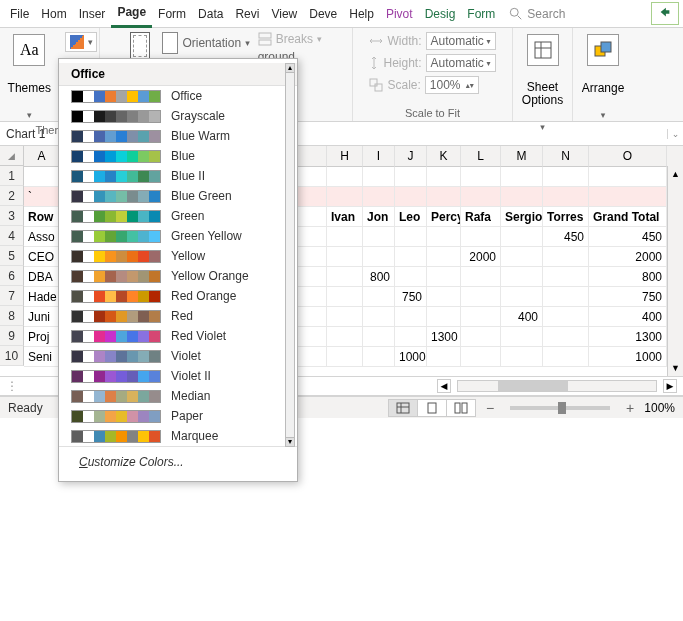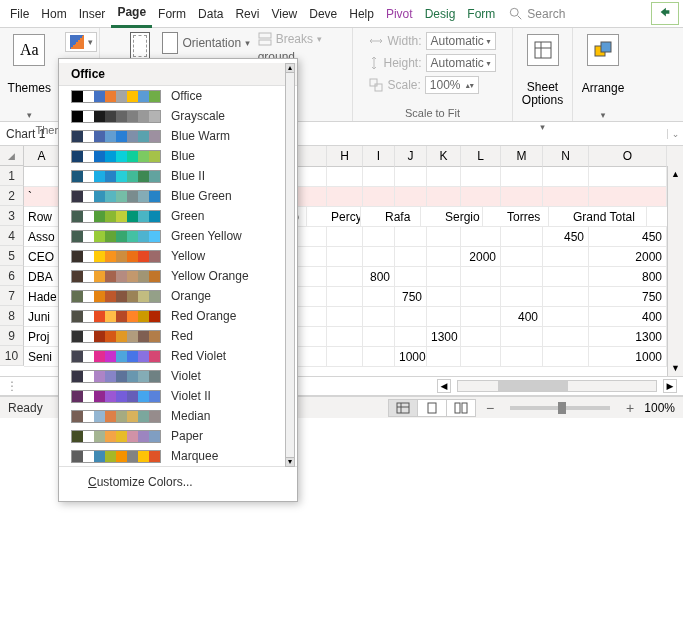--- a/index.html
+++ b/index.html
@@ -51,21 +51,21 @@
 .zoom-slider .tick { position: absolute; left: 49px; top: -2px; width: 2px; height: 8px; background: #999; }
 .zoom-minus, .zoom-plus { cursor: pointer; color: #666; font-size: 14px; }
 
 .colors-popup { position: absolute; left: 58px; top: 58px; width: 240px; background: #fff; border: 1px solid #b0b0b0; box-shadow: 2px 2px 8px rgba(0,0,0,0.25); z-index: 100; padding: 4px 0; }
 .colors-popup .hdr { font-weight: 600; padding: 4px 12px; background: #f3f2f1; border-bottom: 1px solid #e0e0e0; }
 .scheme-list { max-height: 510px; overflow-y: auto; }
 .scheme-row { display: flex; align-items: center; gap: 10px; padding: 3px 12px; cursor: pointer; }
 .swatches { display: flex; gap: 0; border: 1px solid #999; }
 .swatches span { width: 11px; height: 11px; }
 .scheme-name { color: #333; }
-.customize { padding: 8px 29px; cursor: pointer; border-top: 1px solid #e0e0e0; color: #333; }
+.customize { padding: 8px 20px; cursor: pointer; border-top: 1px solid #e0e0e0; color: #333; font-style: italic; }
 .customize u { text-decoration: underline; }
 .sb { position: absolute; right: 2px; top: 4px; width: 10px; bottom: 34px; display: flex; flex-direction: column; }
 .sb .sb-btn { height: 10px; background: #e0e0e0; border: 1px solid #bbb; font-size: 8px; text-align: center; line-height: 8px; cursor: pointer; }
 .sb .sb-track { flex: 1; background: #f0f0f0; border-left: 1px solid #bbb; border-right: 1px solid #bbb; }
 
 .vscroll { position: absolute; right: 0; top: 0; width: 16px; bottom: 0; border-left: 1px solid #ccc; background: #f3f2f1; display: flex; flex-direction: column; }
 .vscroll .arrow { height: 16px; display: flex; align-items: center; justify-content: center; font-size: 9px; cursor: pointer; }
 .vscroll .track { flex: 1; }
 
 .w-orientation-icon { width: 16px; height: 22px; border: 1px solid #888; background: #fff; }
@@ -283,21 +283,21 @@
         <div class="cell pivot-top" style="width: 36px;"></div>
         <div class="cell pivot-top" style="width: 32px;"></div>
         <div class="cell pivot-top" style="width: 32px;"></div>
         <div class="cell pivot-top" style="width: 34px;"></div>
         <div class="cell pivot-top" style="width: 40px;"></div>
         <div class="cell pivot-top" style="width: 42px;"></div>
         <div class="cell pivot-top" style="width: 46px;"></div>
         <div class="cell pivot-top" style="width: 78px;"></div>
         <div style="width: 16px;"></div>
       </div>
-      <div class="crow" style="font-weight: 400; gap: 20px;">
+      <div class="crow" style="font-weight: 700;">
         <div class="cell" style="width: 36px;">Row</div>
         <div class="cell" style="flex: 1 1 0%;"></div>
         <div class="cell" style="width: 36px;">Ivan</div>
         <div class="cell" style="width: 32px;">Jon</div>
         <div class="cell" style="width: 32px;">Leo</div>
         <div class="cell" style="width: 34px;">Percy</div>
         <div class="cell" style="width: 40px;">Rafa</div>
         <div class="cell" style="width: 42px;">Sergio</div>
         <div class="cell" style="width: 46px;">Torres</div>
         <div class="cell" style="width: 78px;">Grand Total</div>
@@ -572,33 +572,20 @@
           <span style="background: rgb(165, 100, 78);"></span>
           <span style="background: rgb(181, 139, 128);"></span>
           <span style="background: rgb(195, 152, 109);"></span>
           <span style="background: rgb(161, 149, 116);"></span>
           <span style="background: rgb(193, 117, 41);"></span>
         </div>
         <span class="scheme-name">Yellow Orange</span>
       </div>
       <div class="scheme-row">
         <div class="swatches">
-          <span style="background: rgb(99, 112, 82);"></span>
-          <span style="background: rgb(255, 255, 255);"></span>
-          <span style="background: rgb(228, 131, 18);"></span>
-          <span style="background: rgb(189, 88, 44);"></span>
-          <span style="background: rgb(134, 86, 64);"></span>
-          <span style="background: rgb(155, 131, 87);"></span>
-          <span style="background: rgb(194, 188, 128);"></span>
-          <span style="background: rgb(148, 160, 136);"></span>
-        </div>
-        <span class="scheme-name">Orange</span>
-      </div>
-      <div class="scheme-row">
-        <div class="swatches">
           <span style="background: rgb(80, 80, 70);"></span>
           <span style="background: rgb(255, 255, 255);"></span>
           <span style="background: rgb(232, 76, 34);"></span>
           <span style="background: rgb(255, 189, 71);"></span>
           <span style="background: rgb(182, 73, 38);"></span>
           <span style="background: rgb(255, 132, 39);"></span>
           <span style="background: rgb(204, 153, 0);"></span>
           <span style="background: rgb(178, 38, 0);"></span>
         </div>
         <span class="scheme-name">Red Orange</span>

